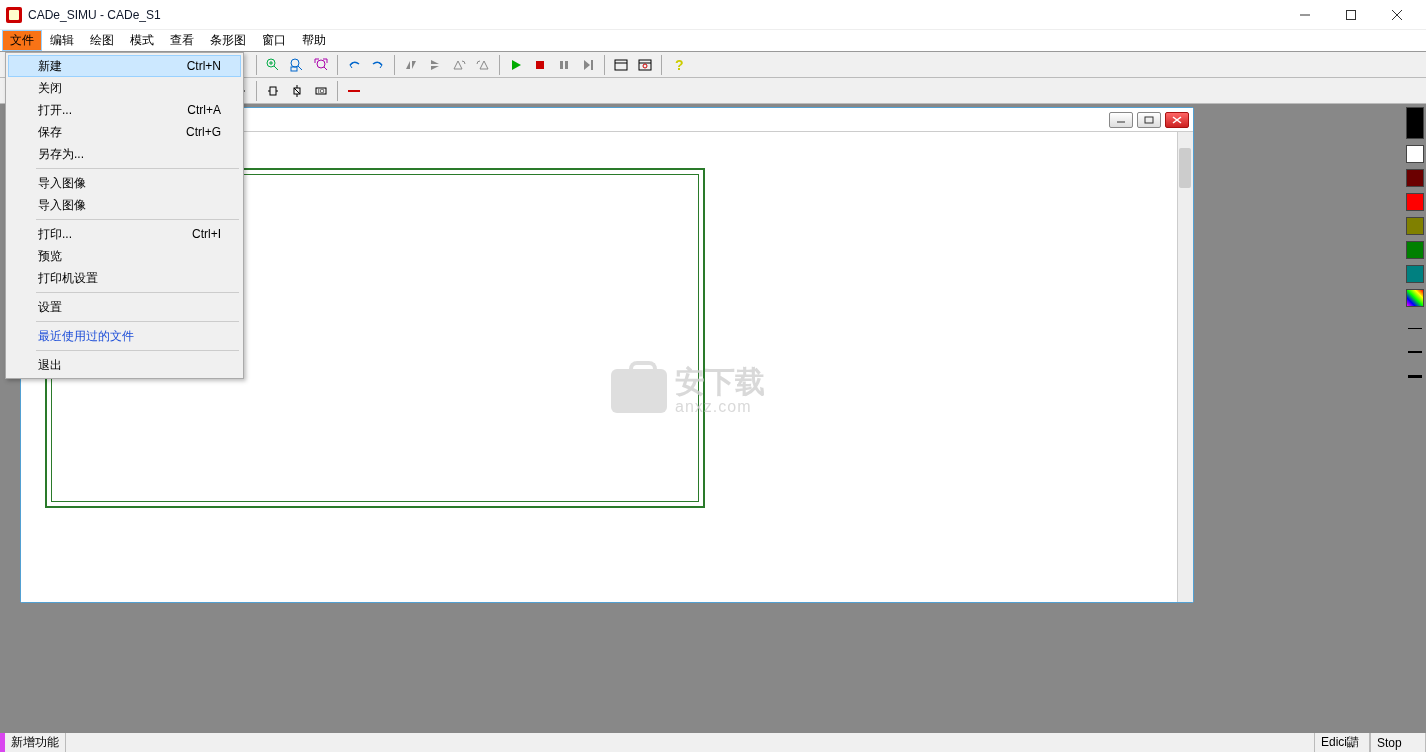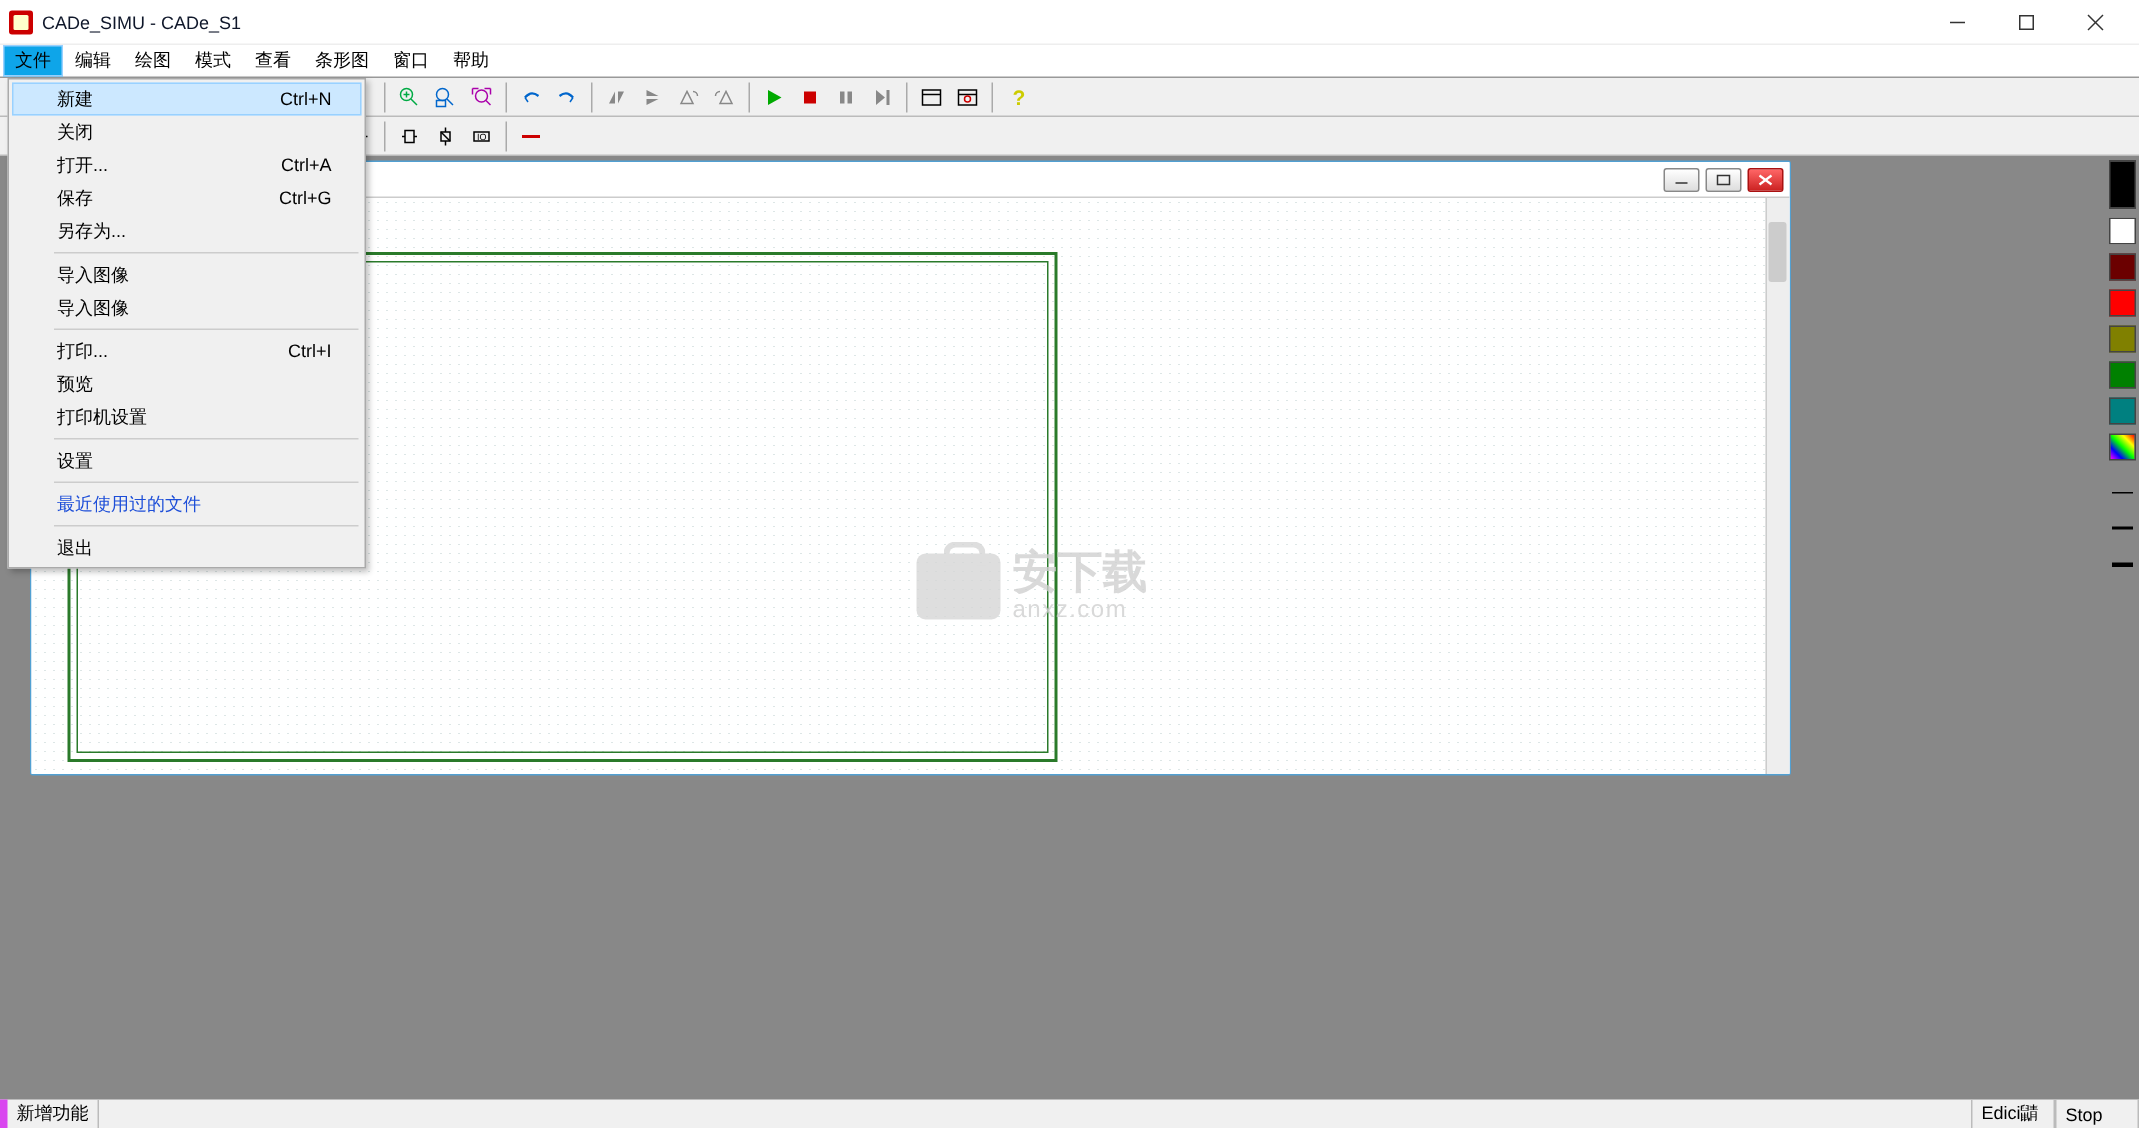--- a/index.html
+++ b/index.html
@@ -10,40 +10,40 @@
 .app-icon { width: 16px; height: 16px; background: #c00; border-radius: 2px; margin-right: 6px; position: relative; }
 .app-icon::before { content: ""; position: absolute; top: 3px; left: 3px; width: 10px; height: 10px; background: #ffc; border-radius: 1px; }
 .title-text { font-size: 12px; color: #0f172a; flex: 1; }
 .win-controls { display: flex; gap: 0; }
 .win-btn { width: 46px; height: 30px; display: flex; align-items: center; justify-content: center; font-size: 14px; cursor: default; }
 .win-btn svg { stroke: #333; stroke-width: 1; fill: none; }
 
 
 .menubar { height: 22px; background: #fff; display: flex; padding: 0 2px; border-bottom: 1px solid #999; }
 .menu-item { padding: 2px 8px; font-size: 12px; cursor: default; display: flex; align-items: center; }
-.menu-item.active { background: #0ea5e9; border: 1px solid #99d1ff; padding: 1px 7px; }
+.menu-item.active { background: #f97316; border: 1px solid #99d1ff; padding: 1px 7px; }
 
 
 .toolbar-row { height: 26px; background: #f0f0f0; border-bottom: 1px solid #bbb; display: flex; align-items: center; padding: 0 4px; }
 .tb-sep { width: 1px; height: 20px; background: #aaa; margin: 0 4px; }
 .tb-btn { width: 22px; height: 22px; display: flex; align-items: center; justify-content: center; margin: 0 1px; cursor: default; }
 .tb-btn svg { display: block; }
 
 
 .dropdown { position: absolute; top: 52px; left: 5px; width: 239px; background: #f0f0f0; border: 1px solid #aaa; box-shadow: 2px 2px 4px rgba(0,0,0,.25); z-index: 100; padding: 2px; }
 .dd-item { height: 22px; display: flex; align-items: center; padding: 0 20px 0 30px; font-size: 12px; cursor: default; }
 .dd-item.hl { background: #cce8ff; border: 1px solid #99d1ff; padding: 0 19px 0 29px; height: 22px; }
 .dd-item.disabled { color: #1d4ed8; }
 .dd-shortcut { margin-left: auto; }
 .dd-sep { height: 1px; background: #ccc; margin: 3px 2px 3px 28px; }
 
 
 .workspace { flex: 1; background: #888; position: relative; display: flex; overflow: hidden; }
 .mdi-area { flex: 1; position: relative; background: #888; }
-.doc-window { position: absolute; top: 3px; left: 20px; right: 232px; height: 410px; background: #fff; border: 1px solid #52a0d2; border-radius: 2px; display: flex; flex-direction: column; }
+.doc-window { position: absolute; top: 3px; left: 20px; right: 232px; height: 496px; background: #fff; border: 1px solid #52a0d2; border-radius: 2px; display: flex; flex-direction: column; }
 .doc-titlebar { height: 24px; background: #fff; border-bottom: 1px solid #ccc; display: flex; align-items: center; padding: 0 4px; justify-content: flex-end; }
 .doc-controls { display: flex; gap: 4px; }
 .doc-btn { width: 24px; height: 16px; border: 1px solid #888; display: flex; align-items: center; justify-content: center; font-size: 11px; border-radius: 2px; background: linear-gradient(#fff,#ddd); }
 .doc-btn.close { background: linear-gradient(#f66,#c22); border-color: #a11; color: #fff; font-weight: bold; }
 .doc-content { flex: 1; background: #fff; position: relative; overflow: hidden; }
 .grid { position: absolute; inset: 0; background-image: radial-gradient(circle, #bcc 0.6px, transparent 0.6px); background-size: 6px 6px; }
 .drawing-frame { position: absolute; top: 36px; left: 24px; width: 660px; height: 340px; border: 2px solid #2a7a2a; }
 .drawing-frame.inner { top: 42px; left: 30px; width: 648px; height: 328px; border: 1px solid #2a7a2a; }
 .scroll-v { position: absolute; right: 0; top: 0; bottom: 0; width: 16px; background: #eee; border-left: 1px solid #ccc; }
 .scroll-thumb { position: absolute; top: 16px; right: 2px; width: 12px; height: 40px; background: #ccc; border-radius: 2px; }

